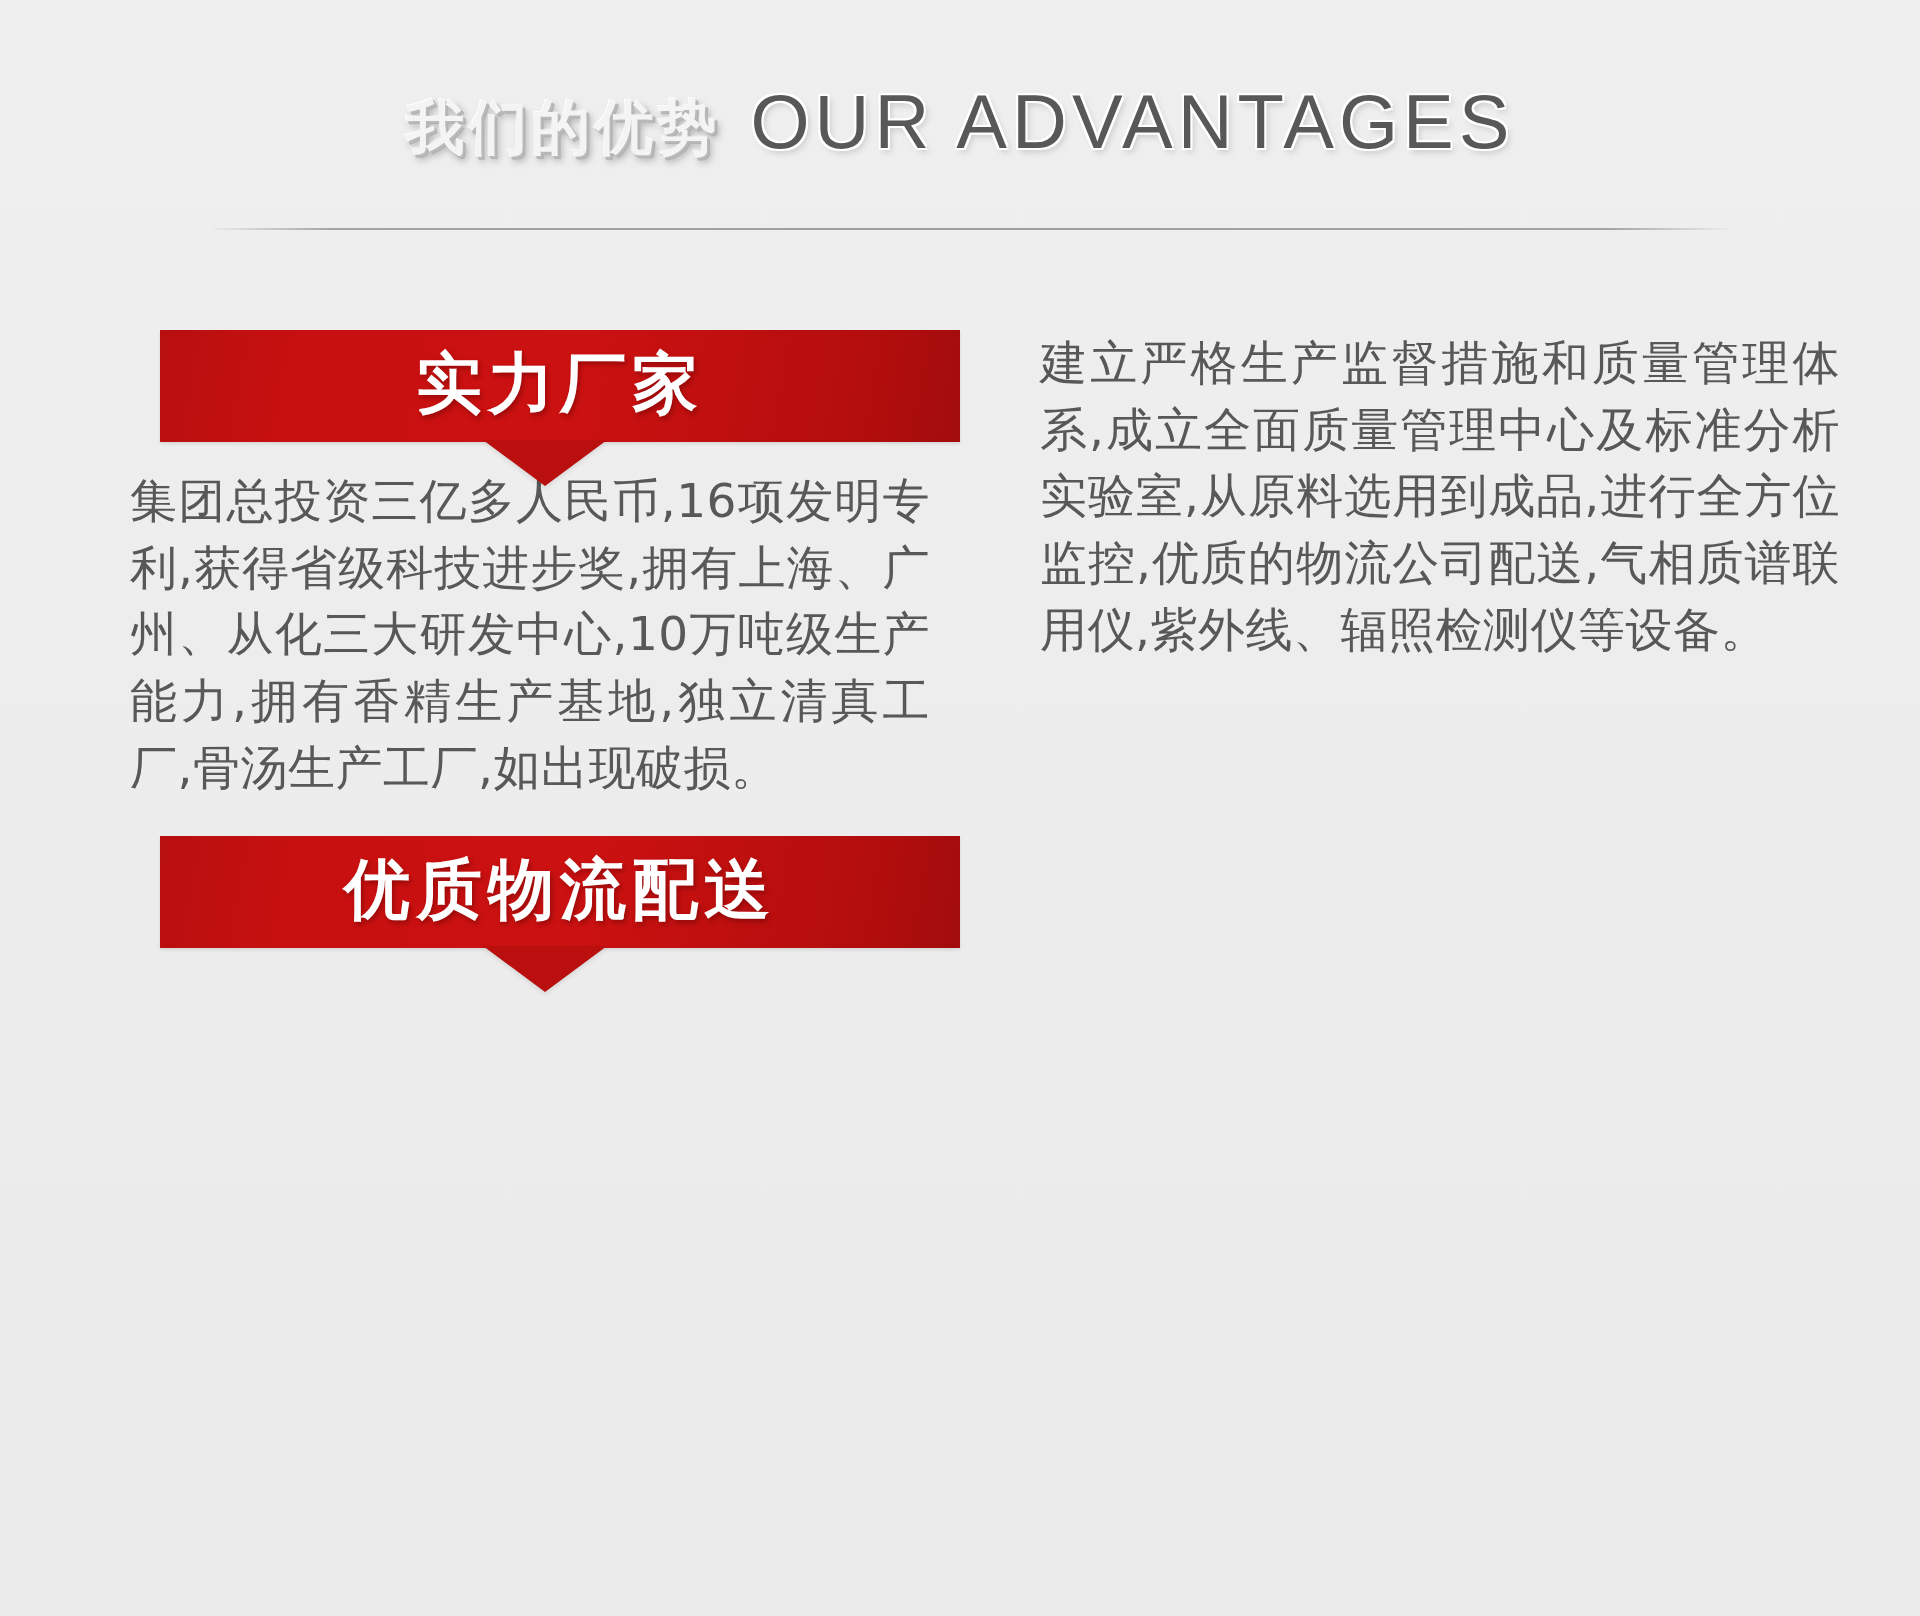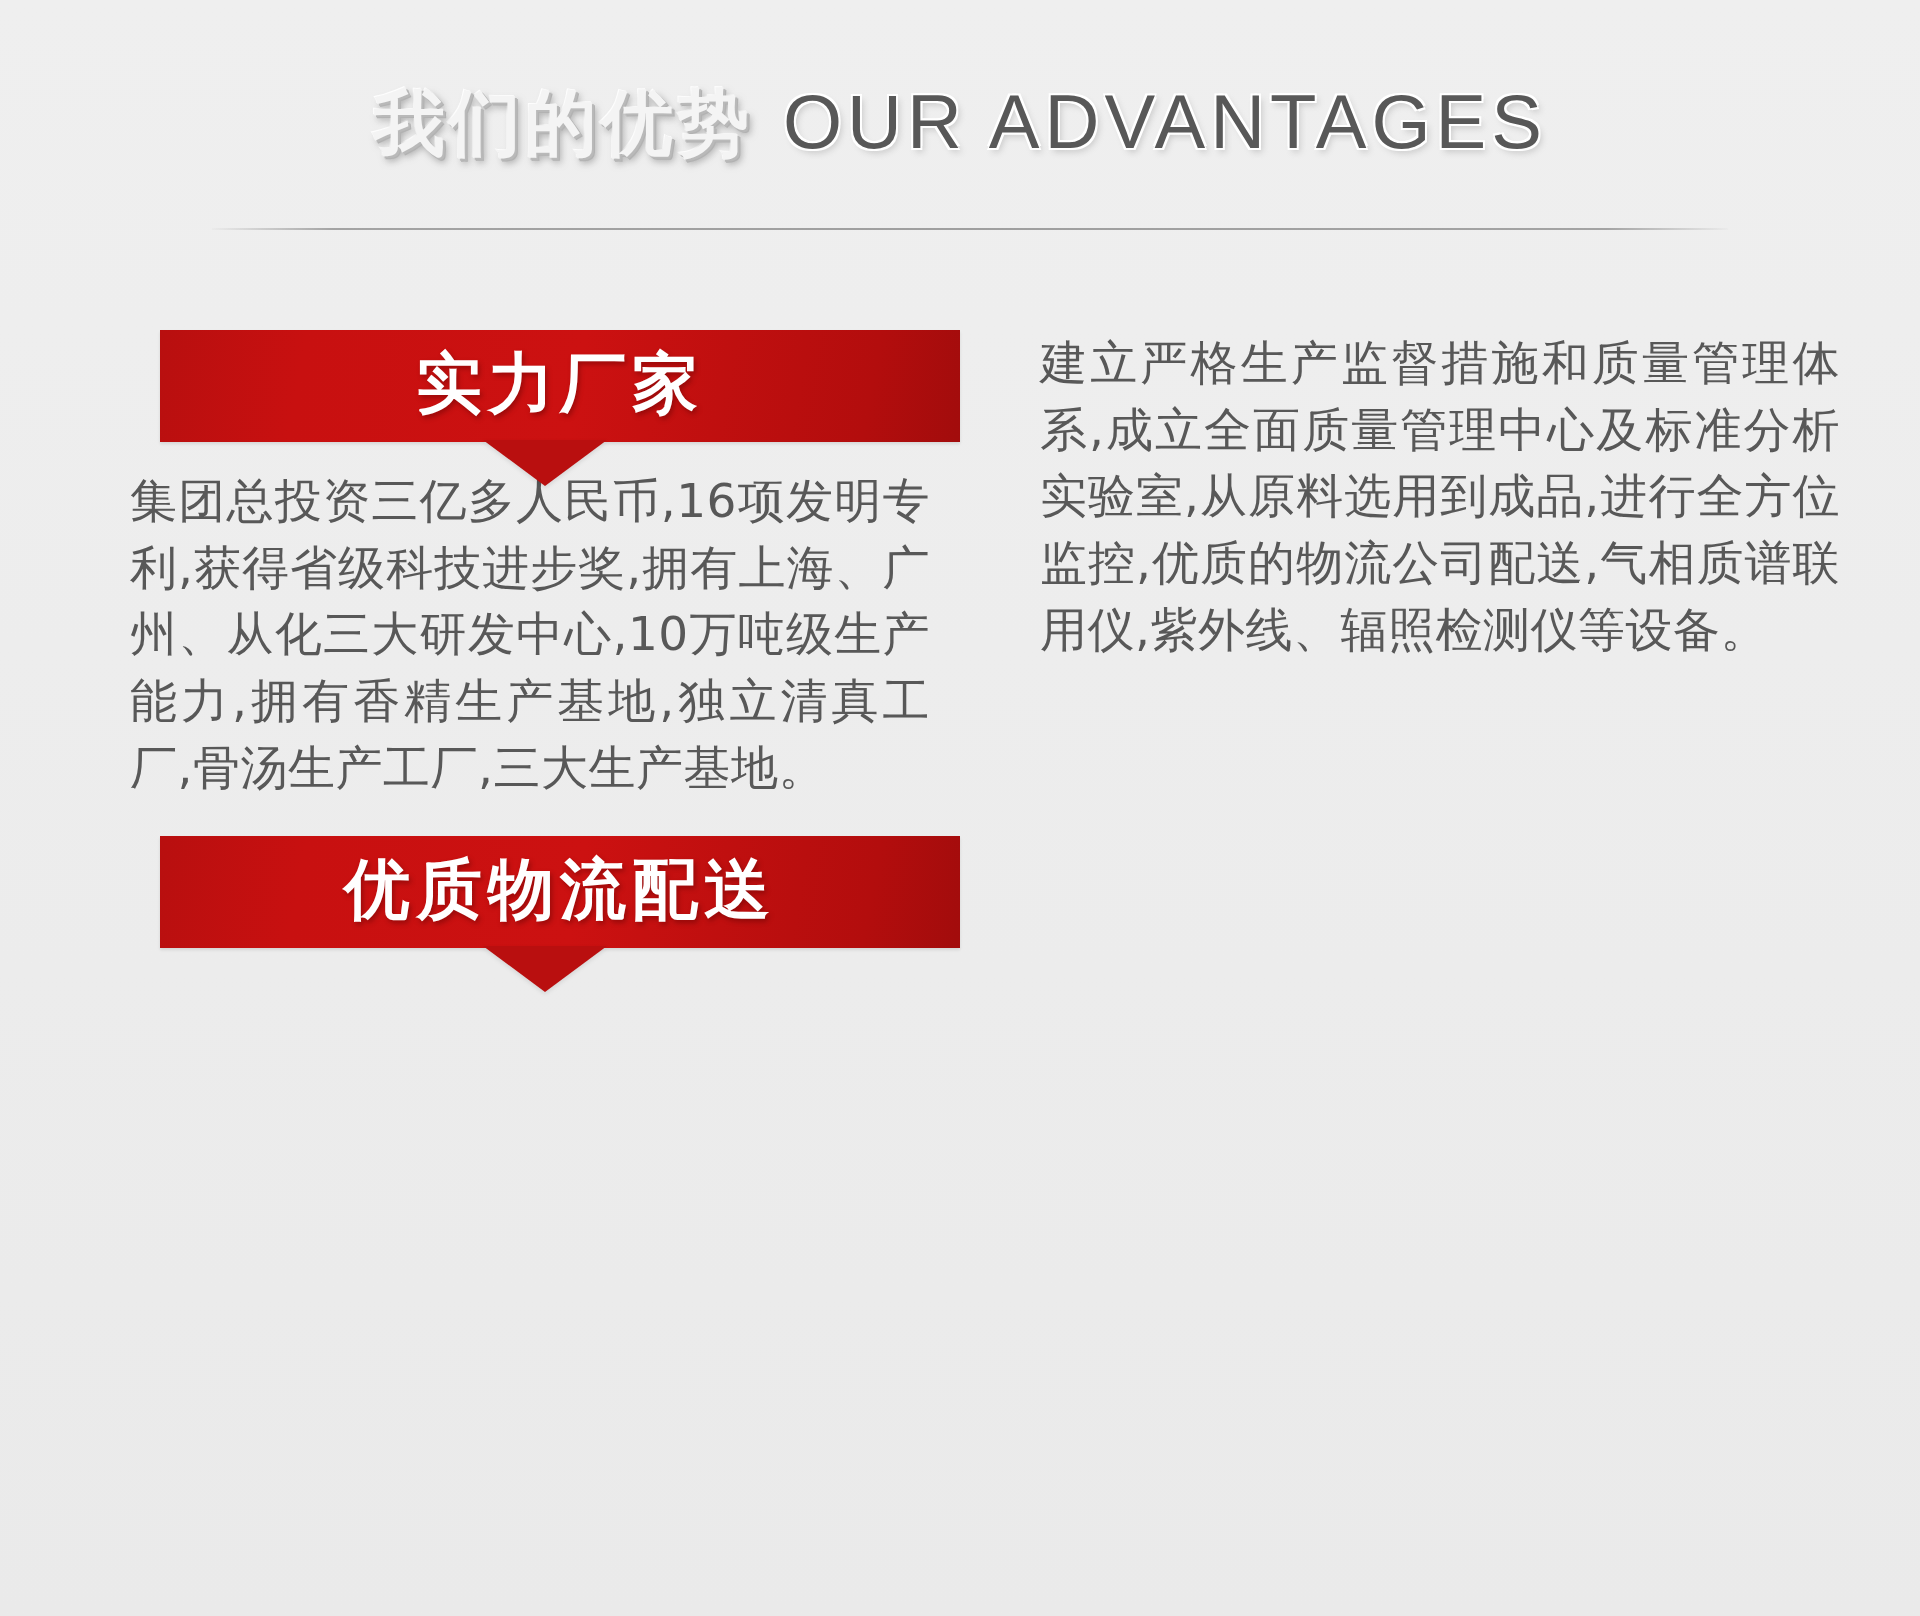--- a/index.html
+++ b/index.html
@@ -33,21 +33,21 @@
     text-align: center;
   }
   .header-line {
     display: block;
     white-space: nowrap;
     line-height: 1;
   }
   .title-cn {
     display: inline-block;
     vertical-align: baseline;
-    font-size: 72px;
+    font-size: 59px;
     font-weight: 700;
     letter-spacing: 4px;
     color: #f4f4f4;
     text-shadow:
        2px 2px 0 #b9b9b9,
        3px 3px 0 #b2b2b2,
        4px 5px 7px rgba(120,120,120,0.55),
       -1px -1px 0 #ffffff;
     font-family: Liberation Serif, serif;
   }
@@ -163,21 +163,21 @@
 
   <div class="grid">
 
     <div class="card">
       <div class="banner-wrap">
         <div class="banner">
           <span class="banner-text">实力厂家</span>
         </div>
         <div class="banner-notch"></div>
       </div>
-      <div class="body-text">集团总投资三亿多人民币,16项发明专利,获得省级科技进步奖,拥有上海、广州、从化三大研发中心,10万吨级生产能力,拥有香精生产基地,独立清真工厂,骨汤生产工厂,三大生产基地。</div>
+      <div class="body-text">集团总投资三亿多人民币,16项发明专利,获得省级科技进步奖,拥有上海、广州、从化三大研发中心,10万吨级生产能力,拥有香精生产基地,独立清真工厂,骨汤生产工厂,如出现破损。</div>
     </div>
 
     <div class="card">
       <div class="body-text">建立严格生产监督措施和质量管理体系,成立全面质量管理中心及标准分析实验室,从原料选用到成品,进行全方位监控,优质的物流公司配送,气相质谱联用仪,紫外线、辐照检测仪等设备。</div>
     </div>
 
 
     <div class="card">
       <div class="banner-wrap">
         <div class="banner">

